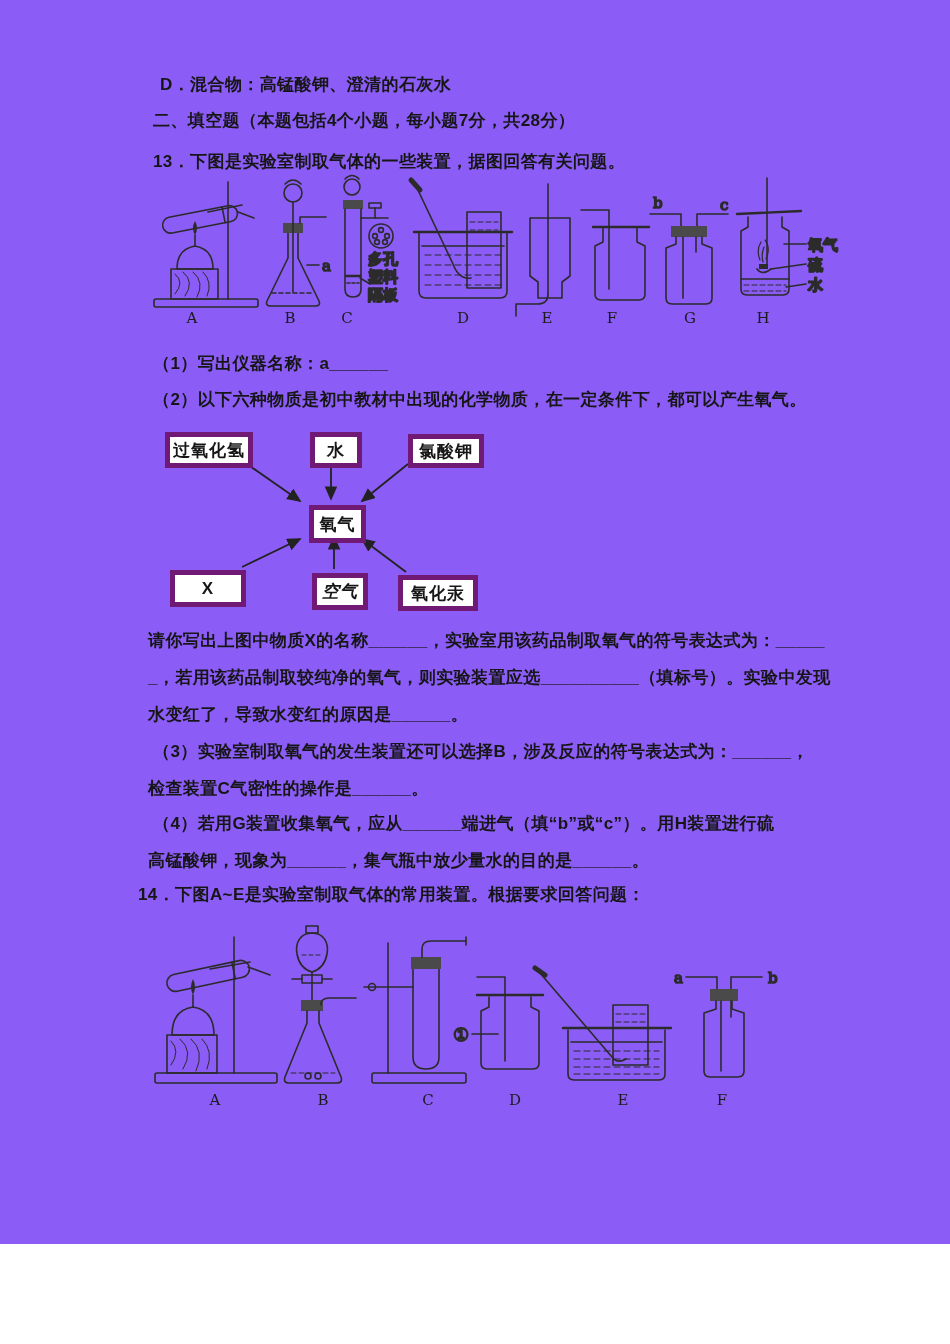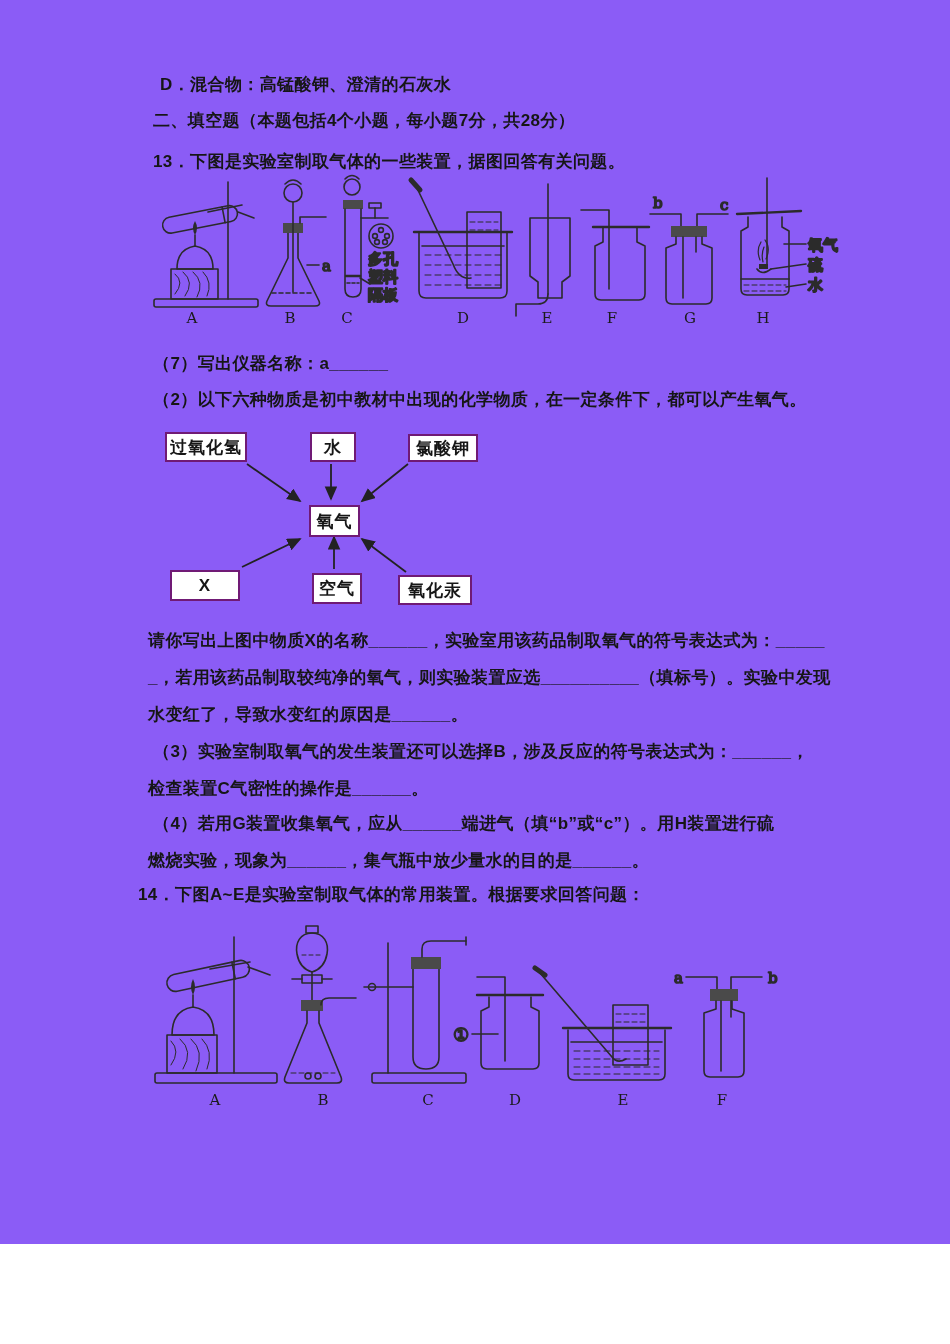--- a/index.html
+++ b/index.html
@@ -8,41 +8,41 @@
   .line{position:absolute;font-weight:700;font-size:17px;line-height:1.25;
         letter-spacing:0.4px;white-space:nowrap;color:#161616;}
   svg{position:absolute;}
   svg .ink{stroke:#2b2b2b;fill:none;stroke-width:1.6;stroke-linecap:round;stroke-linejoin:round;}
   svg .thick{stroke-width:2.4;}
   svg .thin{stroke-width:1;}
   svg .dark{fill:#4a4a4a;stroke:none;}
   svg .solid{fill:#2b2b2b;stroke:none;}
   svg text{font-family:"DejaVu Serif",serif;font-size:15px;fill:#1b1b1b;}
   svg text.cjk{font-family:"Liberation Sans",sans-serif;font-weight:700;font-size:15px;}
-  .flowbox{position:absolute;border:2px solid #701a75;background:#fff;display:flex;
+  .flowbox{position:absolute;border:5px solid #701a75;background:#fff;display:flex;
            align-items:center;justify-content:center;font-weight:700;font-size:17px;
            letter-spacing:1px;color:#161616;}
 </style>
 </head>
 <body>
 
 <div id="page">
 
   <div class="line" style="left:160px;top:74px;">D．混合物：高锰酸钾、澄清的石灰水</div>
   <div class="line" style="left:153px;top:110px;">二、填空题（本题包括4个小题，每小题7分，共28分）</div>
   <div class="line" style="left:153px;top:151px;">13．下图是实验室制取气体的一些装置，据图回答有关问题。</div>
-  <div class="line" style="left:153px;top:353px;">（7）写出仪器名称：a______</div>
+  <div class="line" style="left:153px;top:353px;">（1）写出仪器名称：a______</div>
   <div class="line" style="left:153px;top:389px;">（2）以下六种物质是初中教材中出现的化学物质，在一定条件下，都可以产生氧气。</div>
   <div class="line" style="left:148px;top:630px;text-align:right;">请你写出上图中物质X的名称______，实验室用该药品制取氧气的符号表达式为：_____</div>
   <div class="line" style="left:148px;top:667px;">_，若用该药品制取较纯净的氧气，则实验装置应选__________（填标号）。实验中发现</div>
   <div class="line" style="left:148px;top:704px;">水变红了，导致水变红的原因是______。</div>
   <div class="line" style="left:153px;top:741px;">（3）实验室制取氧气的发生装置还可以选择B，涉及反应的符号表达式为：______，</div>
   <div class="line" style="left:148px;top:778px;">检查装置C气密性的操作是______。</div>
   <div class="line" style="left:153px;top:813px;">（4）若用G装置收集氧气，应从______端进气（填“b”或“c”）。用H装置进行硫</div>
-  <div class="line" style="left:148px;top:850px;">燃烧实验，现象为______，集气瓶中放少量水的目的是______。</div>
+  <div class="line" style="left:148px;top:850px;">高锰酸钾，现象为______，集气瓶中放少量水的目的是______。</div>
   <div class="line" style="left:138px;top:884px;">14．下图A~E是实验室制取气体的常用装置。根据要求回答问题：</div>
 
   <svg style="left:150px;top:172px;" width="695" height="158" viewBox="0 0 695 158">
 
     <g class="ink">
       <rect x="4" y="127" width="104" height="8" rx="2"></rect>
       <line x1="78" y1="10" x2="78" y2="127"></line>
       <line x1="58" y1="40" x2="92" y2="33"></line>
       <g transform="rotate(-11 52 47)">
         <rect x="12" y="39" width="76" height="16" rx="8"></rect>
@@ -167,21 +167,21 @@
         <line x1="92" y1="142" x2="150" y2="114" marker-end="url(#arr)"></line>
         <line x1="184" y1="144" x2="184" y2="112" marker-end="url(#arr)"></line>
         <line x1="256" y1="147" x2="212" y2="114" marker-end="url(#arr)"></line>
       </g>
     </svg>
     <div class="flowbox" style="left:15px;top:7px;width:78px;height:26px;">过氧化氢</div>
     <div class="flowbox" style="left:160px;top:7px;width:42px;height:26px;">水</div>
     <div class="flowbox" style="left:258px;top:9px;width:66px;height:24px;">氯酸钾</div>
     <div class="flowbox" style="left:159px;top:80px;width:47px;height:28px;">氧气</div>
     <div class="flowbox" style="left:20px;top:145px;width:66px;height:27px;">X</div>
-    <div class="flowbox" style="left:162px;top:148px;width:46px;height:27px;">空气</div>
+    <div class="flowbox" style="left:162px;top:148px;width:46px;height:27px;font-style:italic;">空气</div>
     <div class="flowbox" style="left:248px;top:150px;width:70px;height:26px;">氧化汞</div>
   </div>
 
   <svg style="left:150px;top:925px;" width="695" height="195" viewBox="0 0 695 195">
 
     <g class="ink">
       <rect x="5" y="148" width="122" height="10" rx="2"></rect>
       <line x1="84" y1="12" x2="84" y2="148"></line>
       <line x1="60" y1="44" x2="100" y2="37"></line>
       <g transform="rotate(-12 60 50)">

